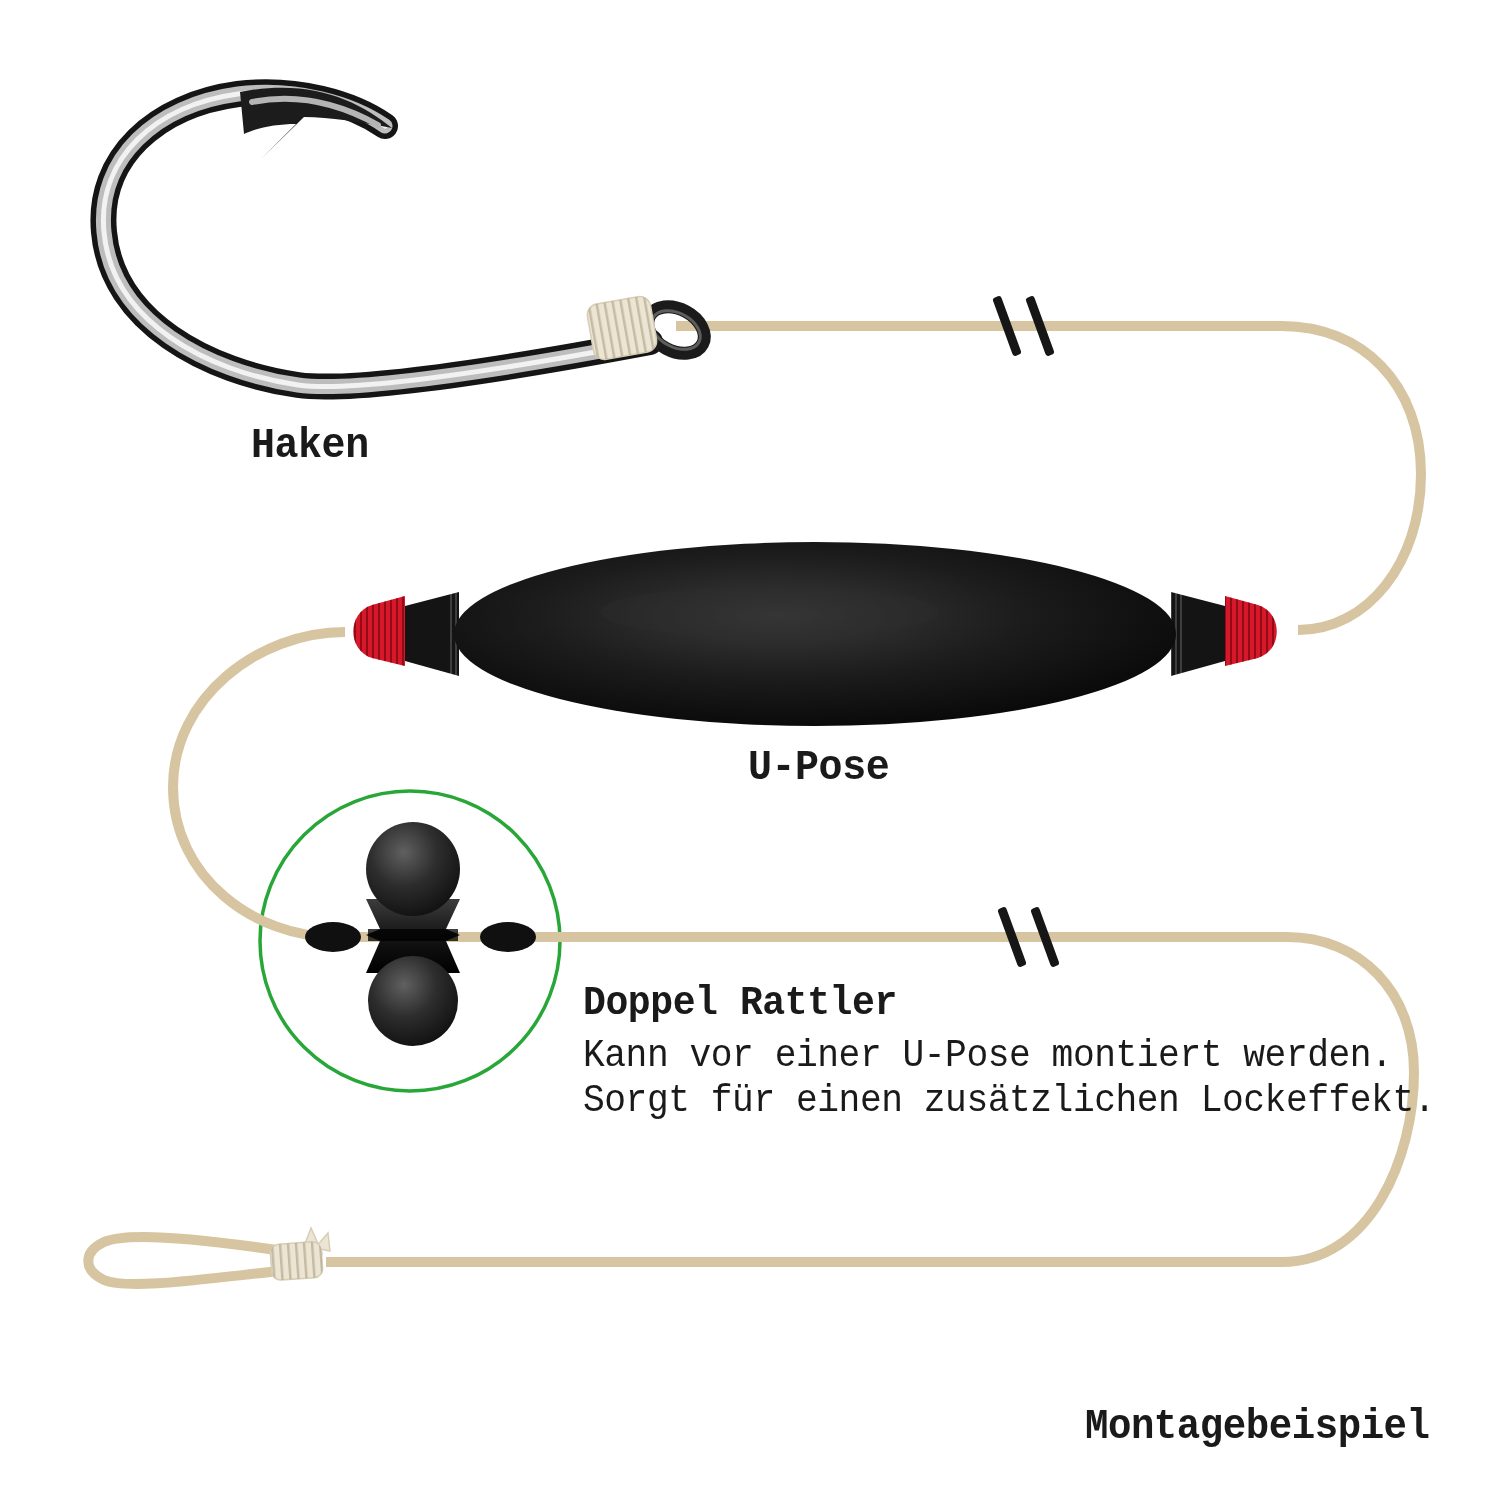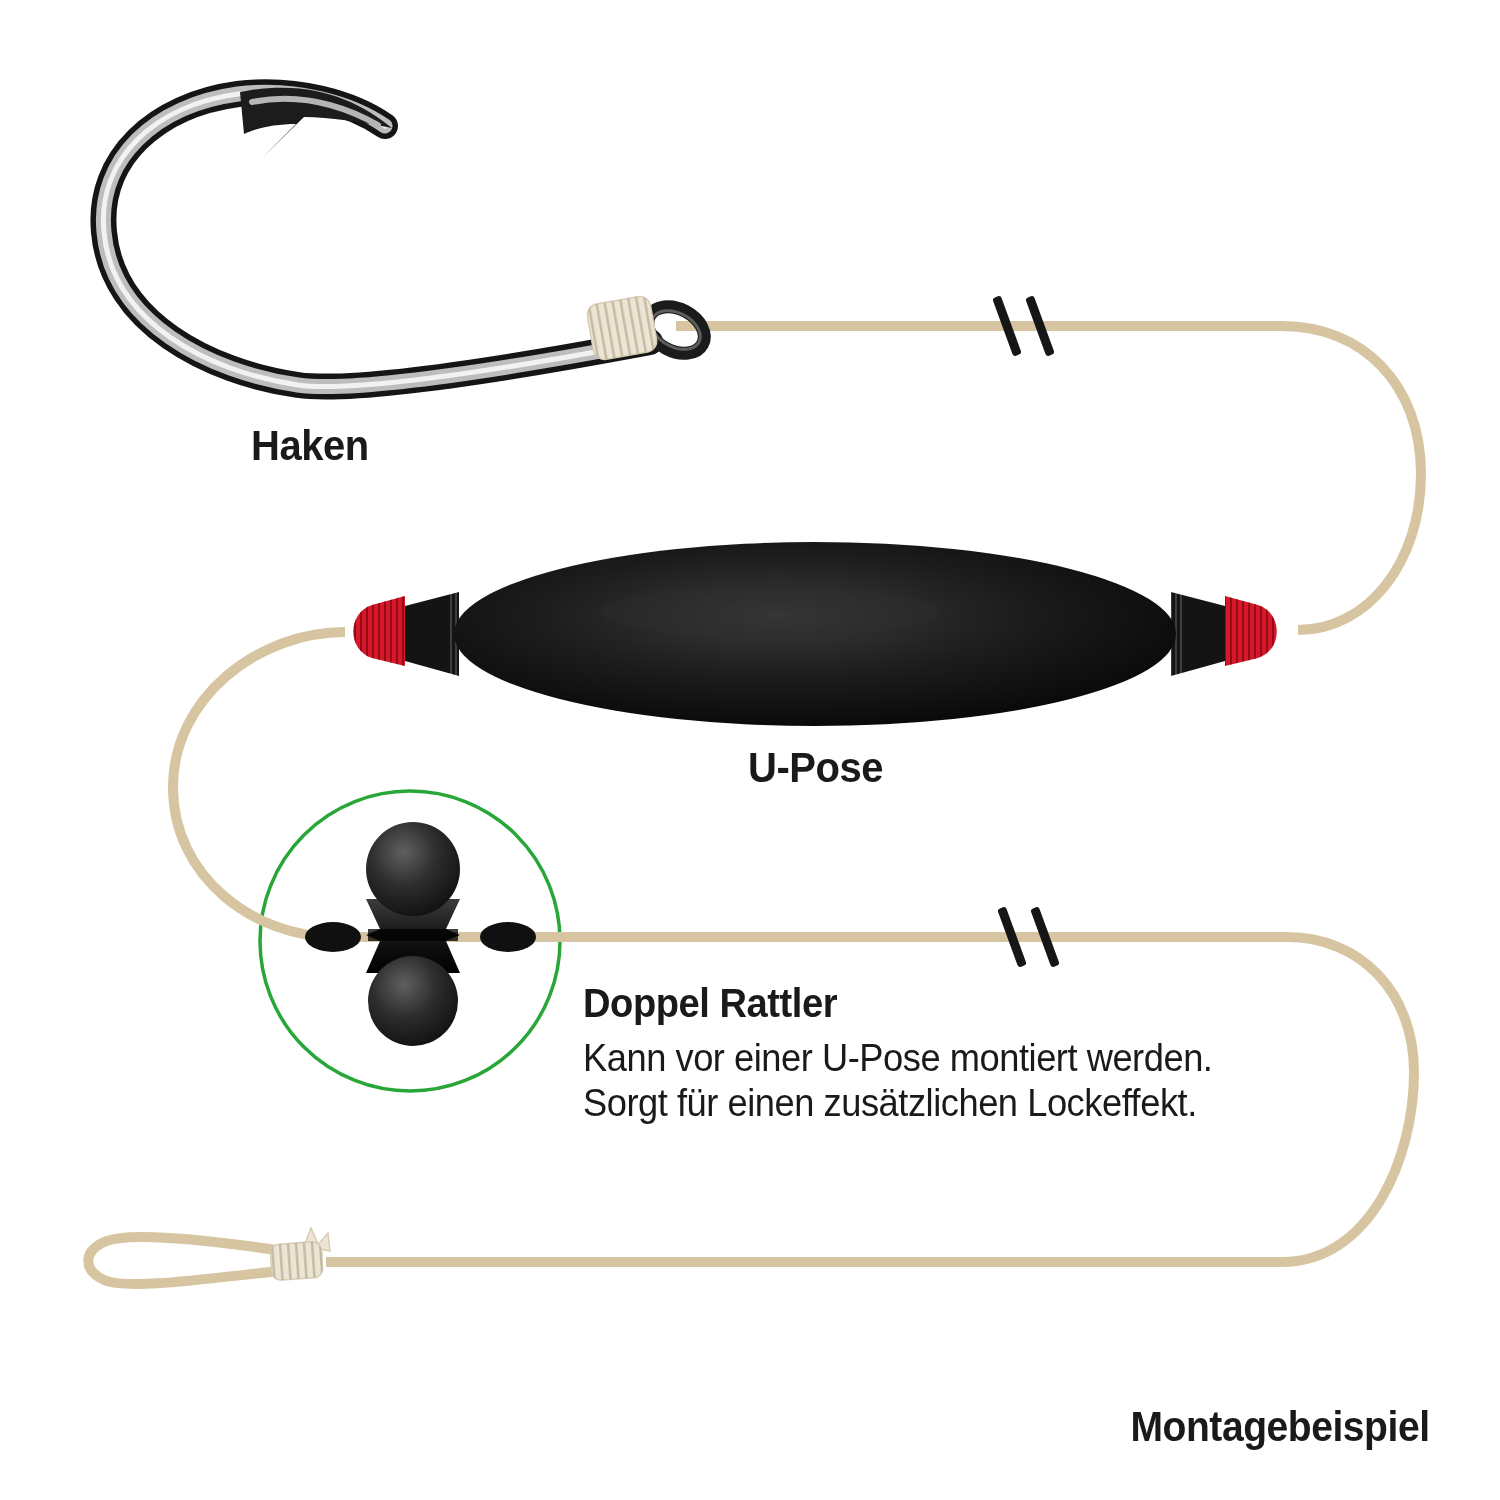--- a/index.html
+++ b/index.html
@@ -6,21 +6,21 @@
     --line:#d6c5a0;
     --accent-red:#d7182b;
     --accent-green:#28a738;
     --ink:#1a1a1a;
     --knot:#ece5d4;
     --float-black:#0d0d0d;
   }
   html,body{margin:0;padding:0;background:#fff;}
   .canvas{
     position:relative;width:1500px;height:1500px;background:#ffffff;
-    font-family:Liberation Sans, sans-serif;color:var(--ink);overflow:hidden;
+    font-family:Liberation Mono, monospace;color:var(--ink);overflow:hidden;
   }
   .rig-svg{position:absolute;inset:0;}
   .label{
     position:absolute;font-weight:700;font-size:43px;letter-spacing:-0.5px;
     transform:scaleX(.93);transform-origin:left top;white-space:nowrap;color:var(--ink);
   }
   .label-haken{left:251px;top:421px;}
   .label-upose{left:748px;top:743px;}
   .label-footer{right:70px;top:1403px;transform-origin:right top;font-size:42px;}
   .annot{

